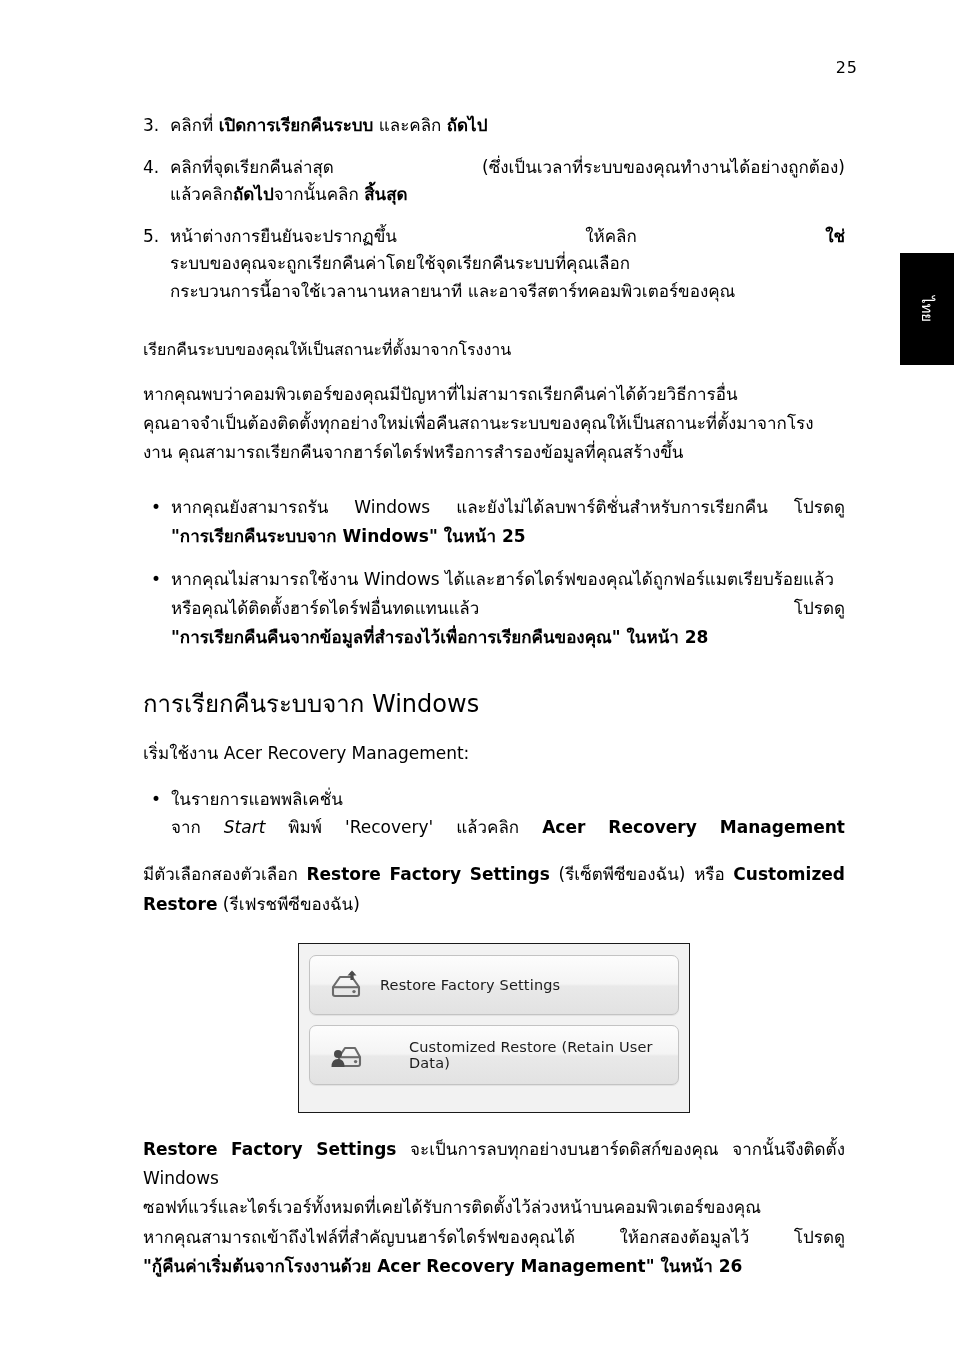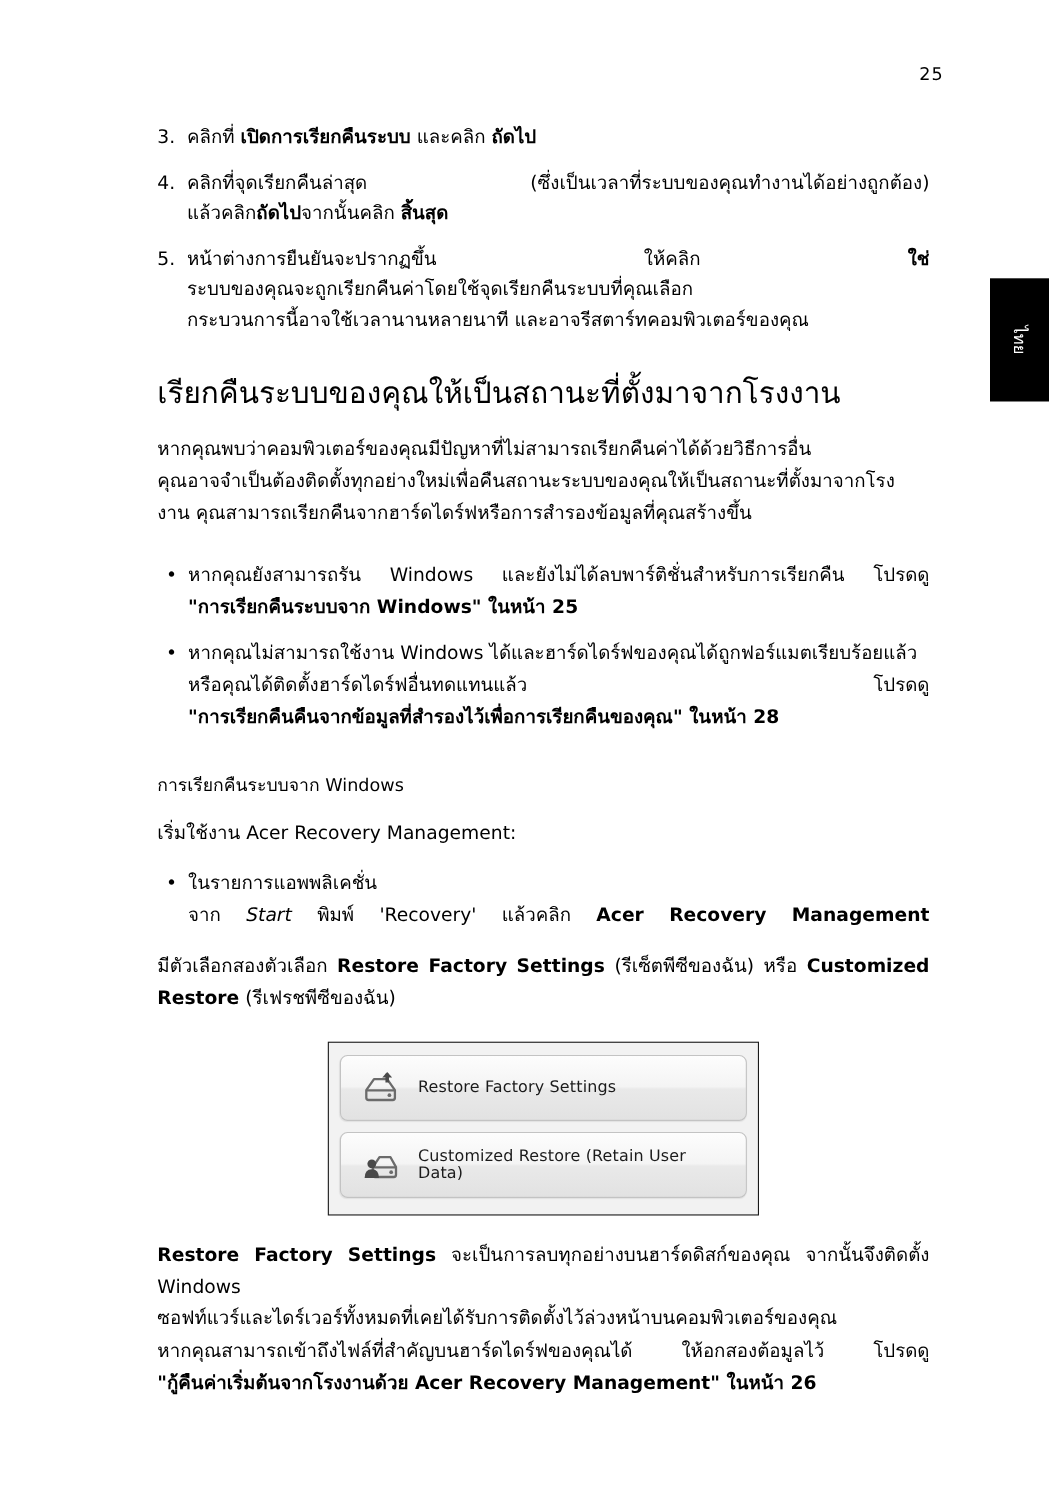--- a/index.html
+++ b/index.html
@@ -86,27 +86,27 @@
 
   b, .b {
     font-weight: bold;
   }
   i, .i {
     font-style: italic;
   }
 
   
   .h1 {
-    font-size: 27px;
+    font-size: 16px;
     font-weight: normal;
     margin: 34px 0 12px 0;
     line-height: 1.4;
   }
   .h2 {
-    font-size: 16px;
+    font-size: 24px;
     font-weight: normal;
     margin: 36px 0 12px 0;
     line-height: 1.4;
   }
 
   
   .para {
     font-size: 17px;
     line-height: 1.72;
     margin: 18px 0 8px 0;
@@ -166,21 +166,22 @@
     align-items: center;
     height: 58px;
     border: 1px solid #c3c3c3;
     border-radius: 7px;
     background: linear-gradient(180deg, #fdfdfd 0%, #f4f4f4 48%, #e9e9e9 52%, #e2e2e2 100%);
     box-shadow: 0 1px 1px rgba(0,0,0,0.07);
     margin-bottom: 10px;
     padding: 0 14px;
   }
   .app-button:last-child {
-    margin-bottom: 4px;
+    margin-bottom: 16px;
+    gap: 29px;
   }
   .app-button .glyph {
     width: 46px;
     flex: 0 0 46px;
     display: flex;
     align-items: center;
     justify-content: center;
   }
   .app-button .app-label {
     font-family: "DejaVu Sans", "Liberation Sans", sans-serif;

